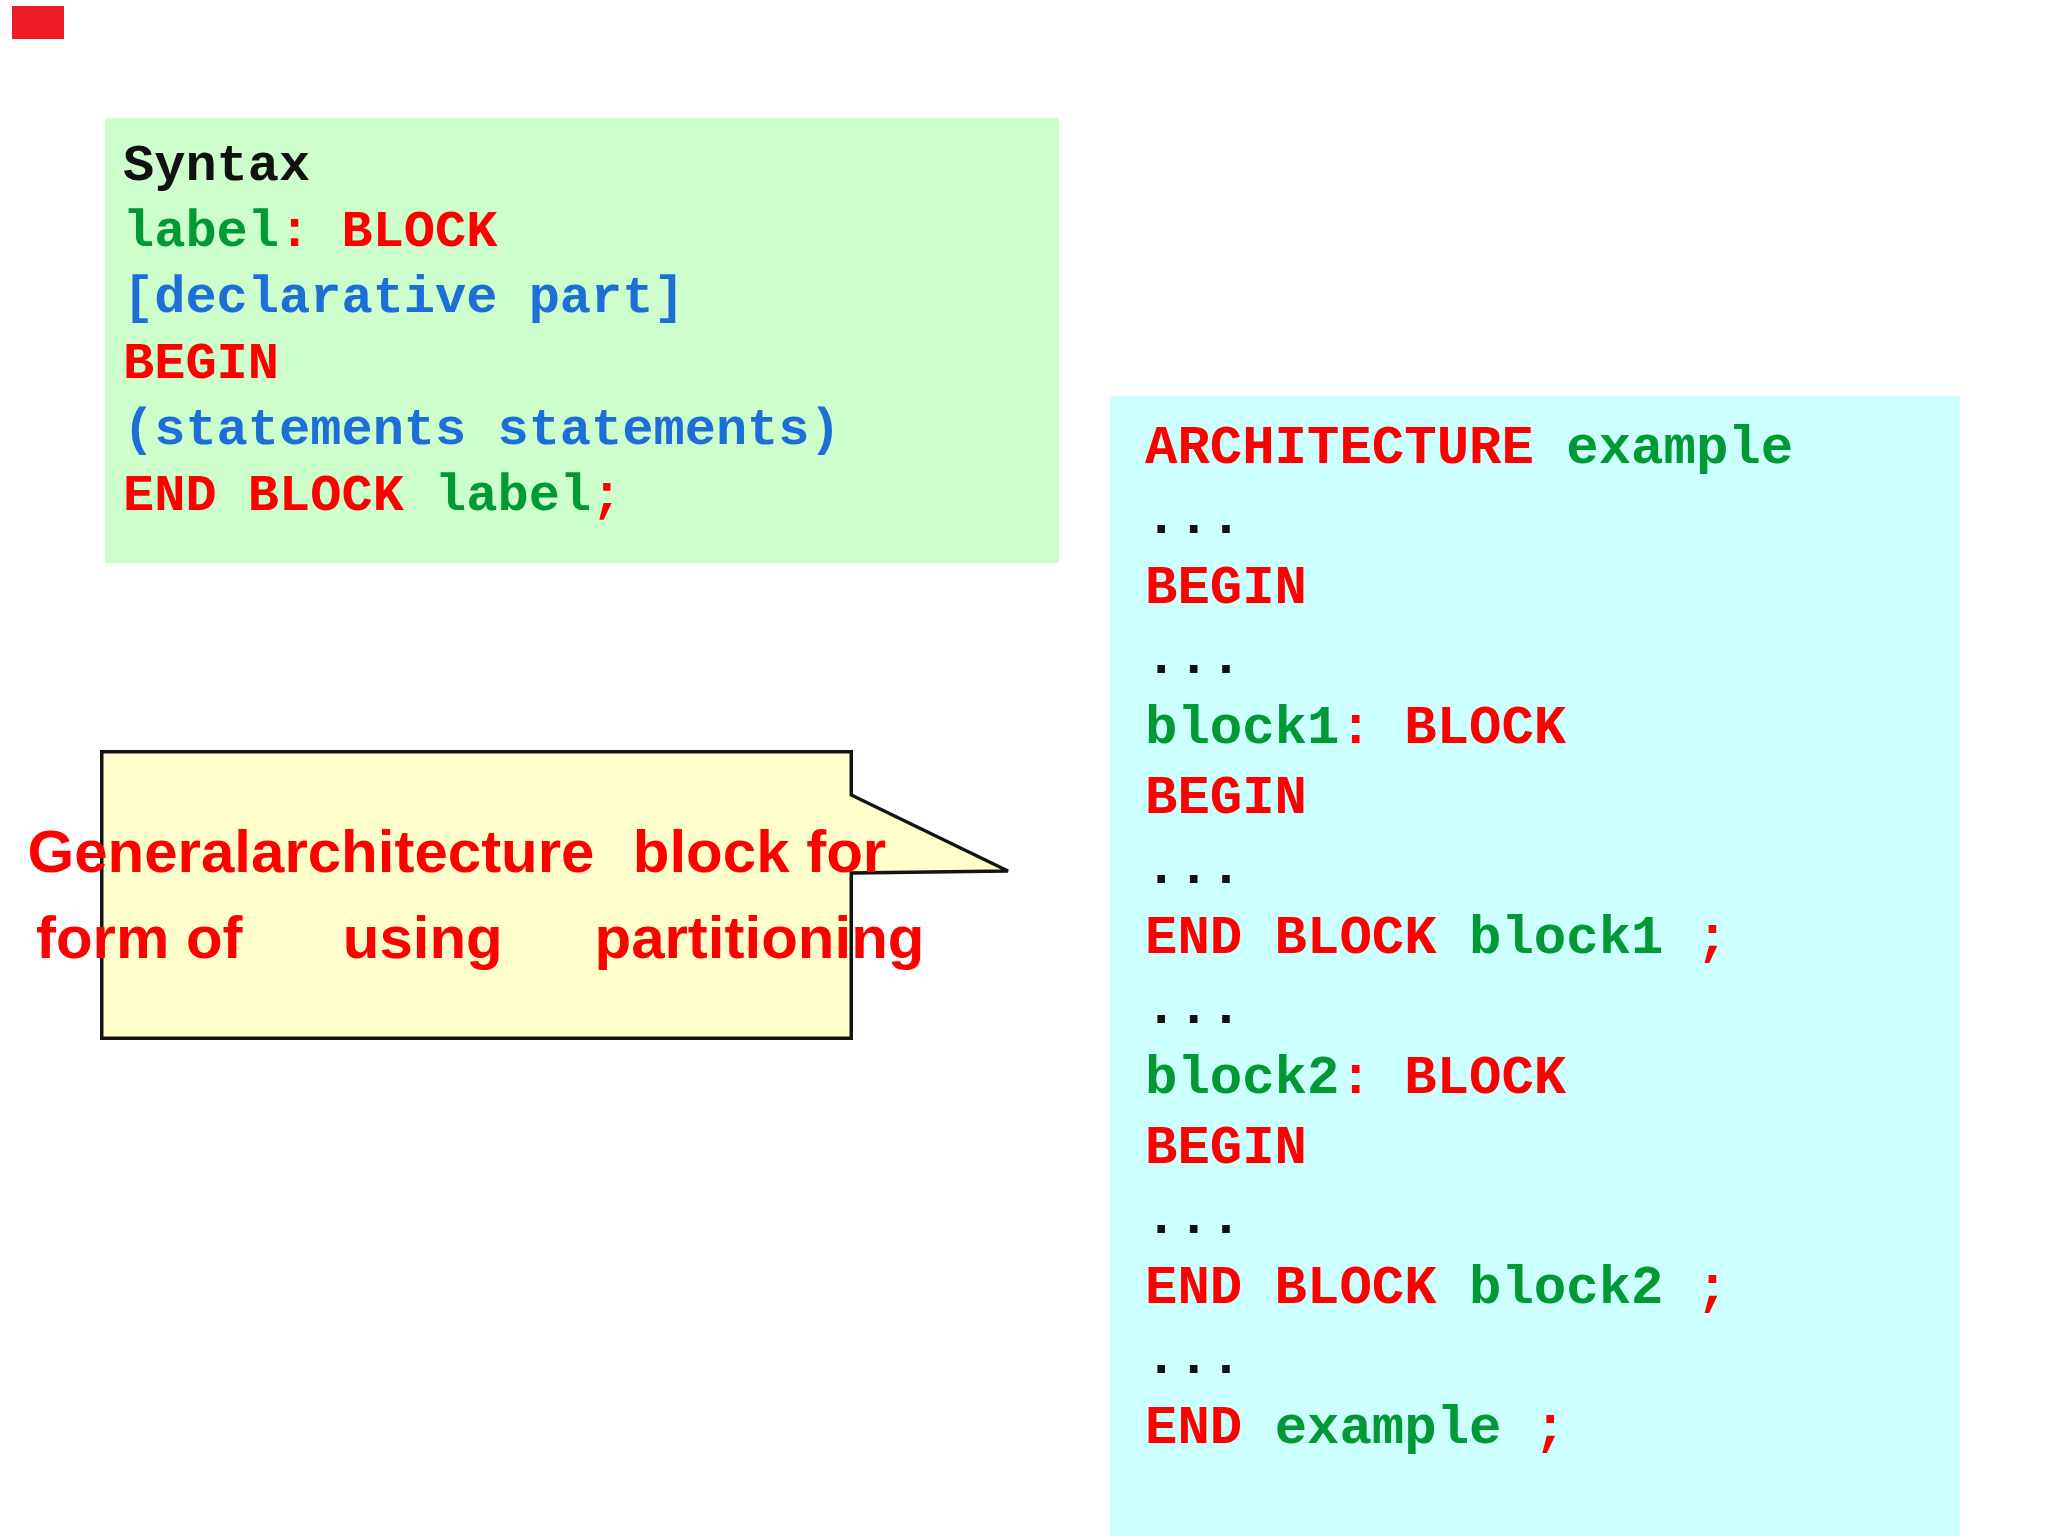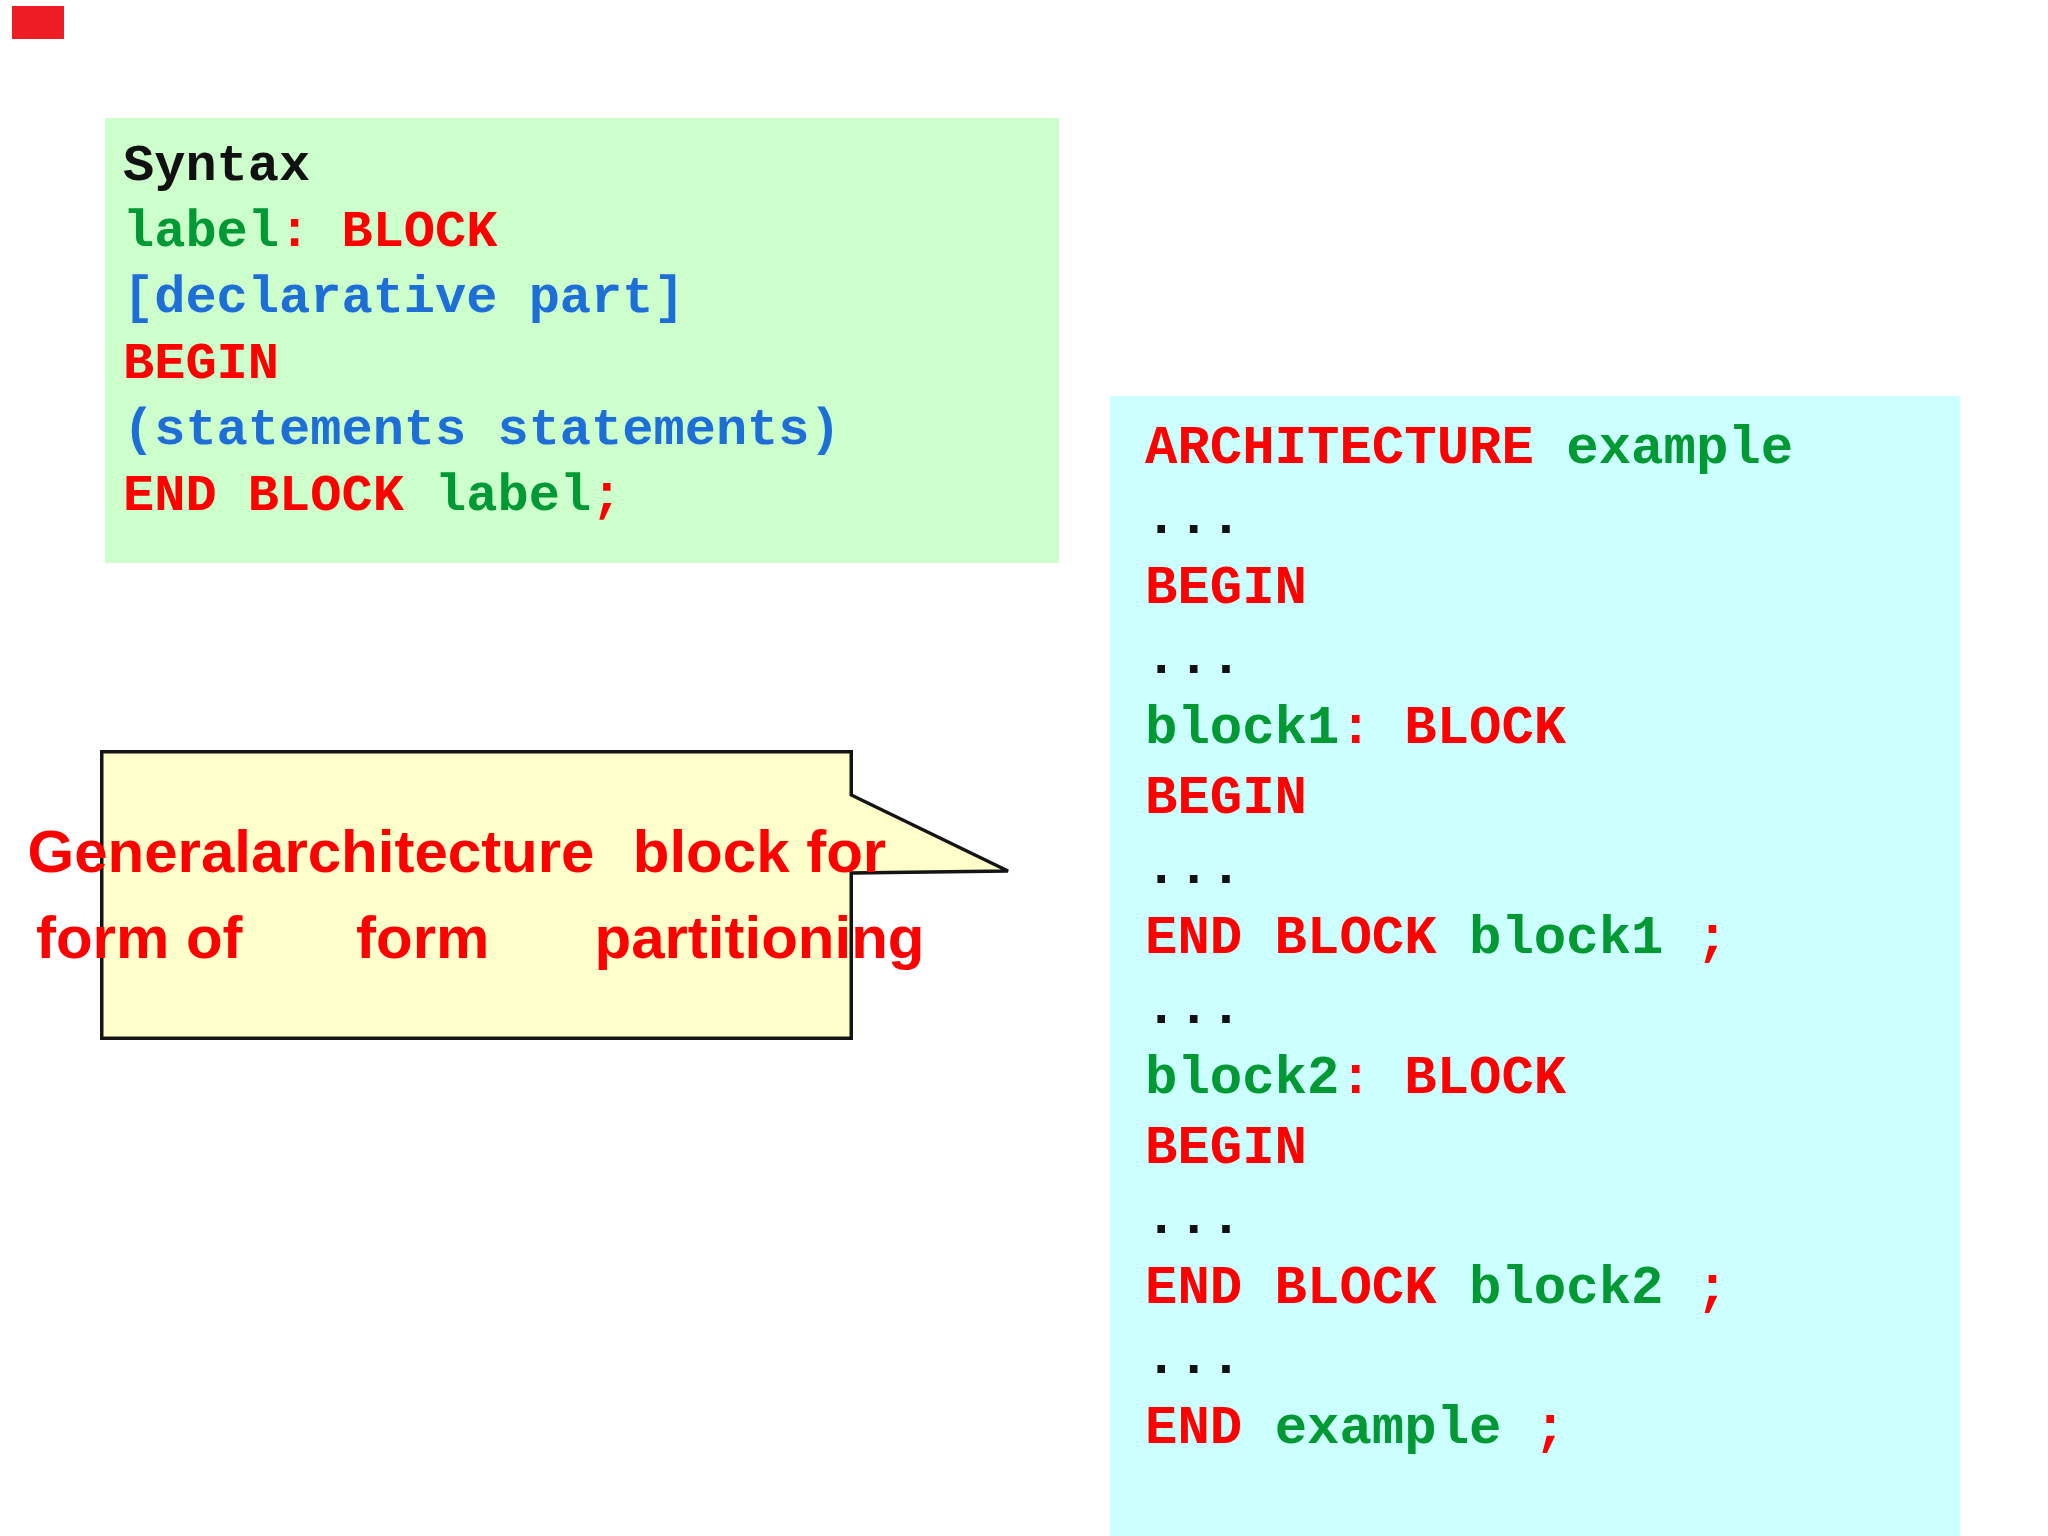--- a/index.html
+++ b/index.html
@@ -62,17 +62,17 @@
         <div class="code-line"><span class="c-red">END </span><span class="c-green">example</span><span class="c-red"> ;</span></div>
       </div>
   </div>
 
   <svg id="callout-bubble" viewBox="95 745 925 300" xmlns="http://www.w3.org/2000/svg">
     <polygon points="101.75,751.75 851.25,751.75 851.25,795 1008,871 851.25,873 851.25,1038.25 101.75,1038.25" style="fill:var(--callout_bg);stroke:var(--callout_border);stroke-width:3.5;stroke-linejoin:miter;"></polygon>
   </svg>
 
   <div id="callout-text">
     <div>General form of</div>
-    <div>architecture form</div>
+    <div>architecture using</div>
     <div>block for partitioning</div>
   </div>
 
 </div>
 
 </body></html>

